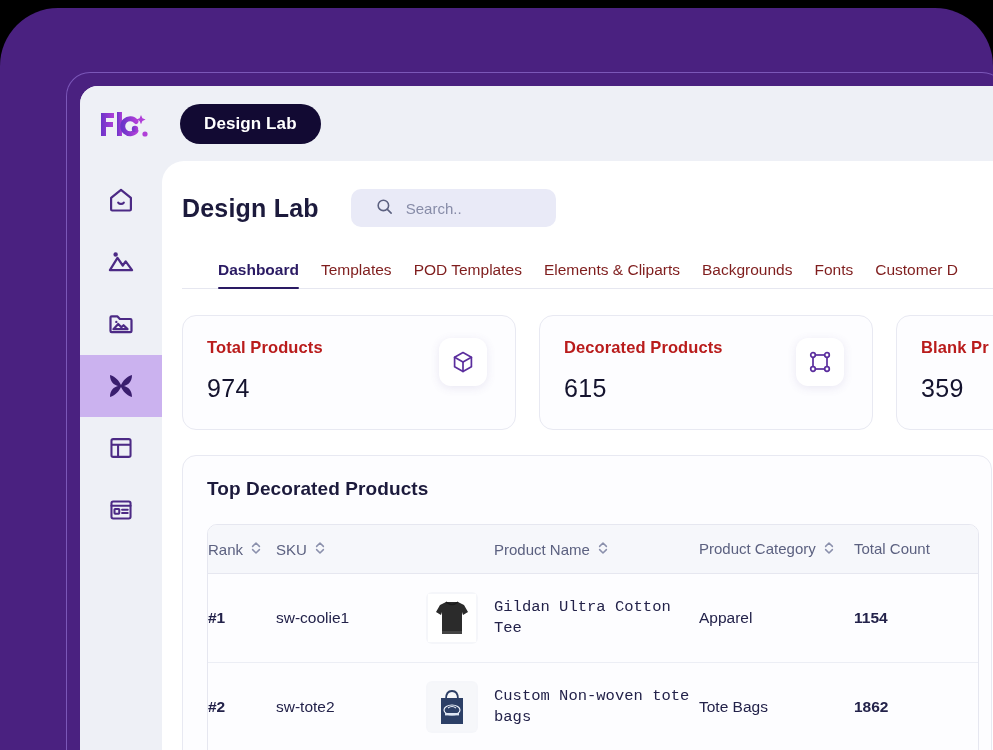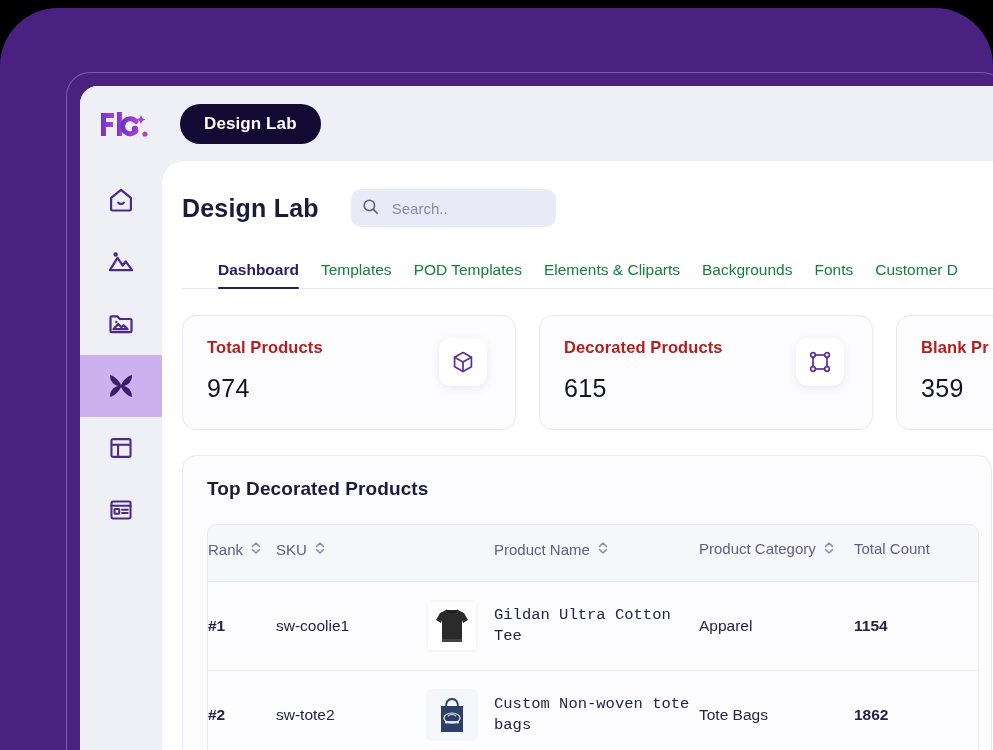--- a/index.html
+++ b/index.html
@@ -112,21 +112,21 @@
     color: #1c1a3c;
     letter-spacing: .2px;
   }
   #search-box {
     margin-left: 32px;
     width: 205px; height: 38px;
     background: #e9eaf7;
     border-radius: 10px;
     display: flex;
     align-items: center;
-    padding-left: 10px;
+    padding-left: 24px;
   }
   #search-input {
     border: none;
     outline: none;
     background: transparent;
     margin-left: 12px;
     font-family: "Liberation Sans", sans-serif;
     font-size: 15px;
     color: #6d7392;
     width: 135px;
@@ -139,21 +139,21 @@
     align-items: flex-end;
     gap: 22px;
     margin: 26px 0 0 20px;
     border-bottom: 1px solid #e6e7f0;
     padding-right: 4px;
     height: 36px;
     white-space: nowrap;
   }
   .tab {
     font-size: 15.5px;
-    color: #15803d;
+    color: #7f1d1d;
     padding-bottom: 9px;
     position: relative;
     cursor: pointer;
   }
   .tab.active {
     color: #2a1a63;
     font-weight: bold;
     margin-left: 36px;
   }
   .tab.active::after {
@@ -230,21 +230,21 @@
     border-spacing: 0;
     overflow: hidden;
     table-layout: fixed;
   }
   #prod-table thead tr { background: #f6f7fb; }
   #prod-table th {
     text-align: right;
     font-size: 15px;
     font-weight: normal;
     color: #5c6180;
-    padding: 14px 0 22px 0;
+    padding: 14px 0 14px 0;
     vertical-align: middle;
     border-bottom: 1px solid #e6e7f0;
   }
   .th-inner { display: flex; align-items: center; gap: 8px; }
   .sort-icon { flex: 0 0 auto; }
   #prod-table td {
     font-size: 15.5px;
     color: #23224a;
     padding: 18px 0;
     border-bottom: 1px solid #eceef5;

